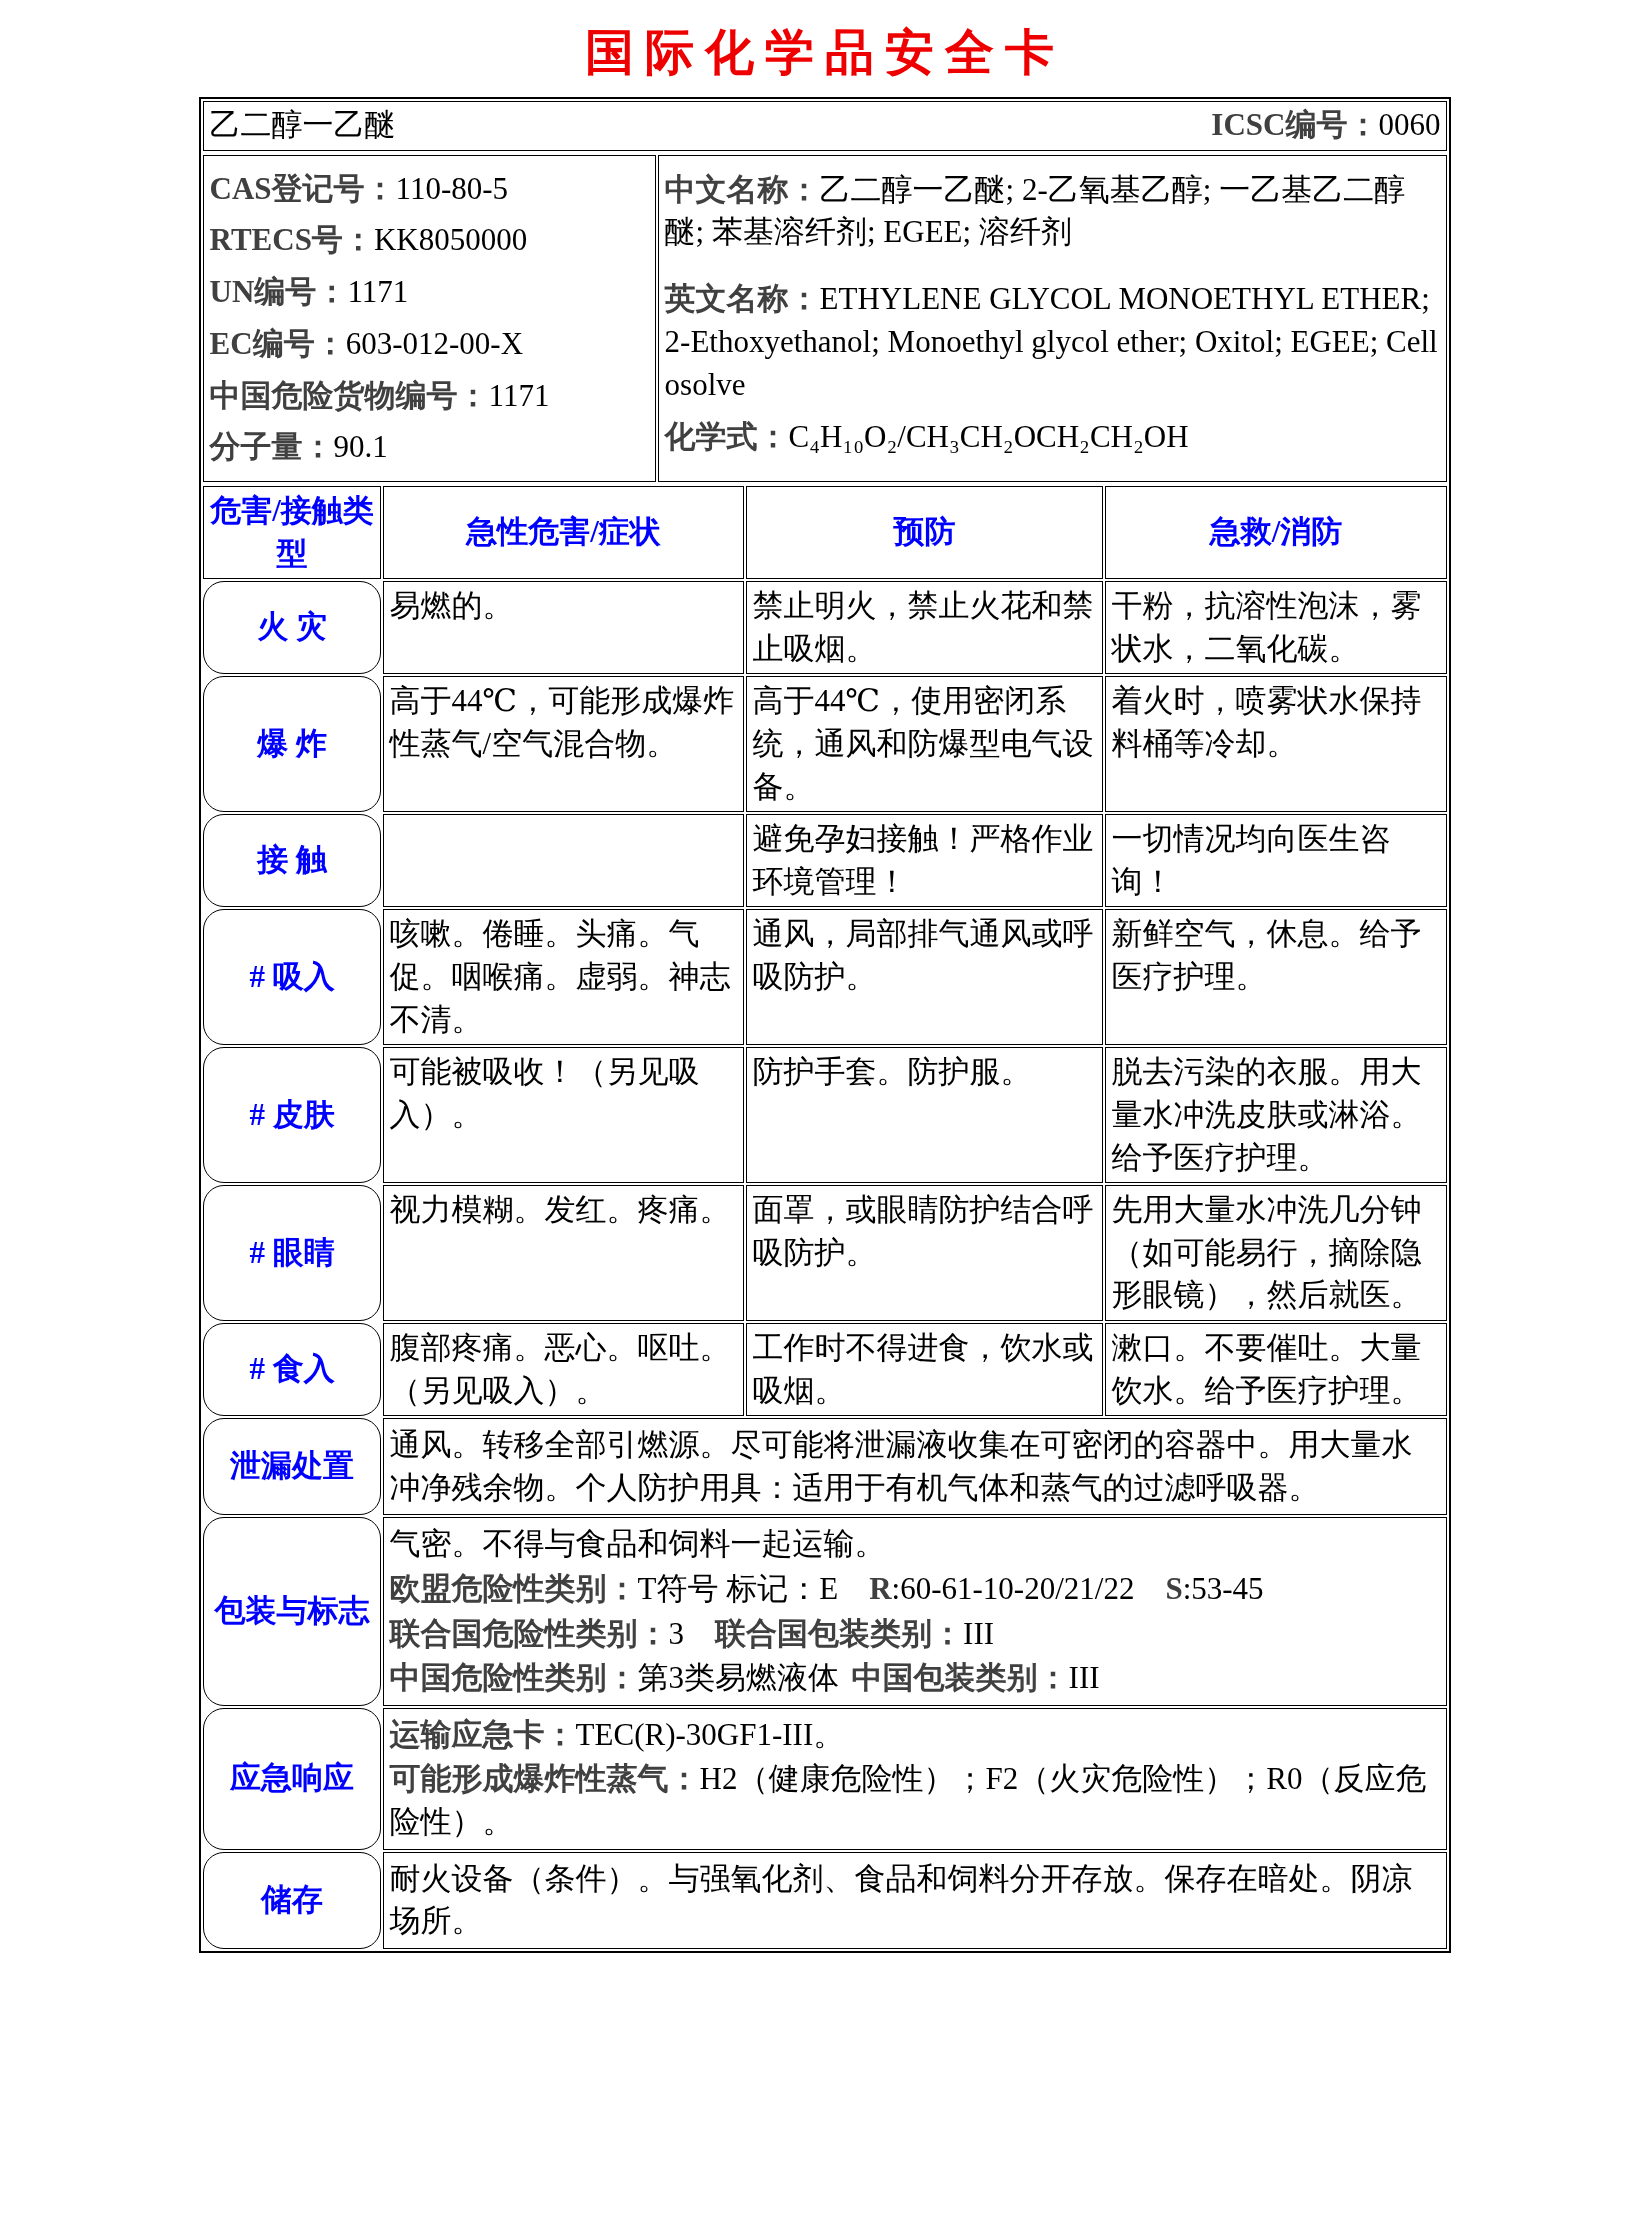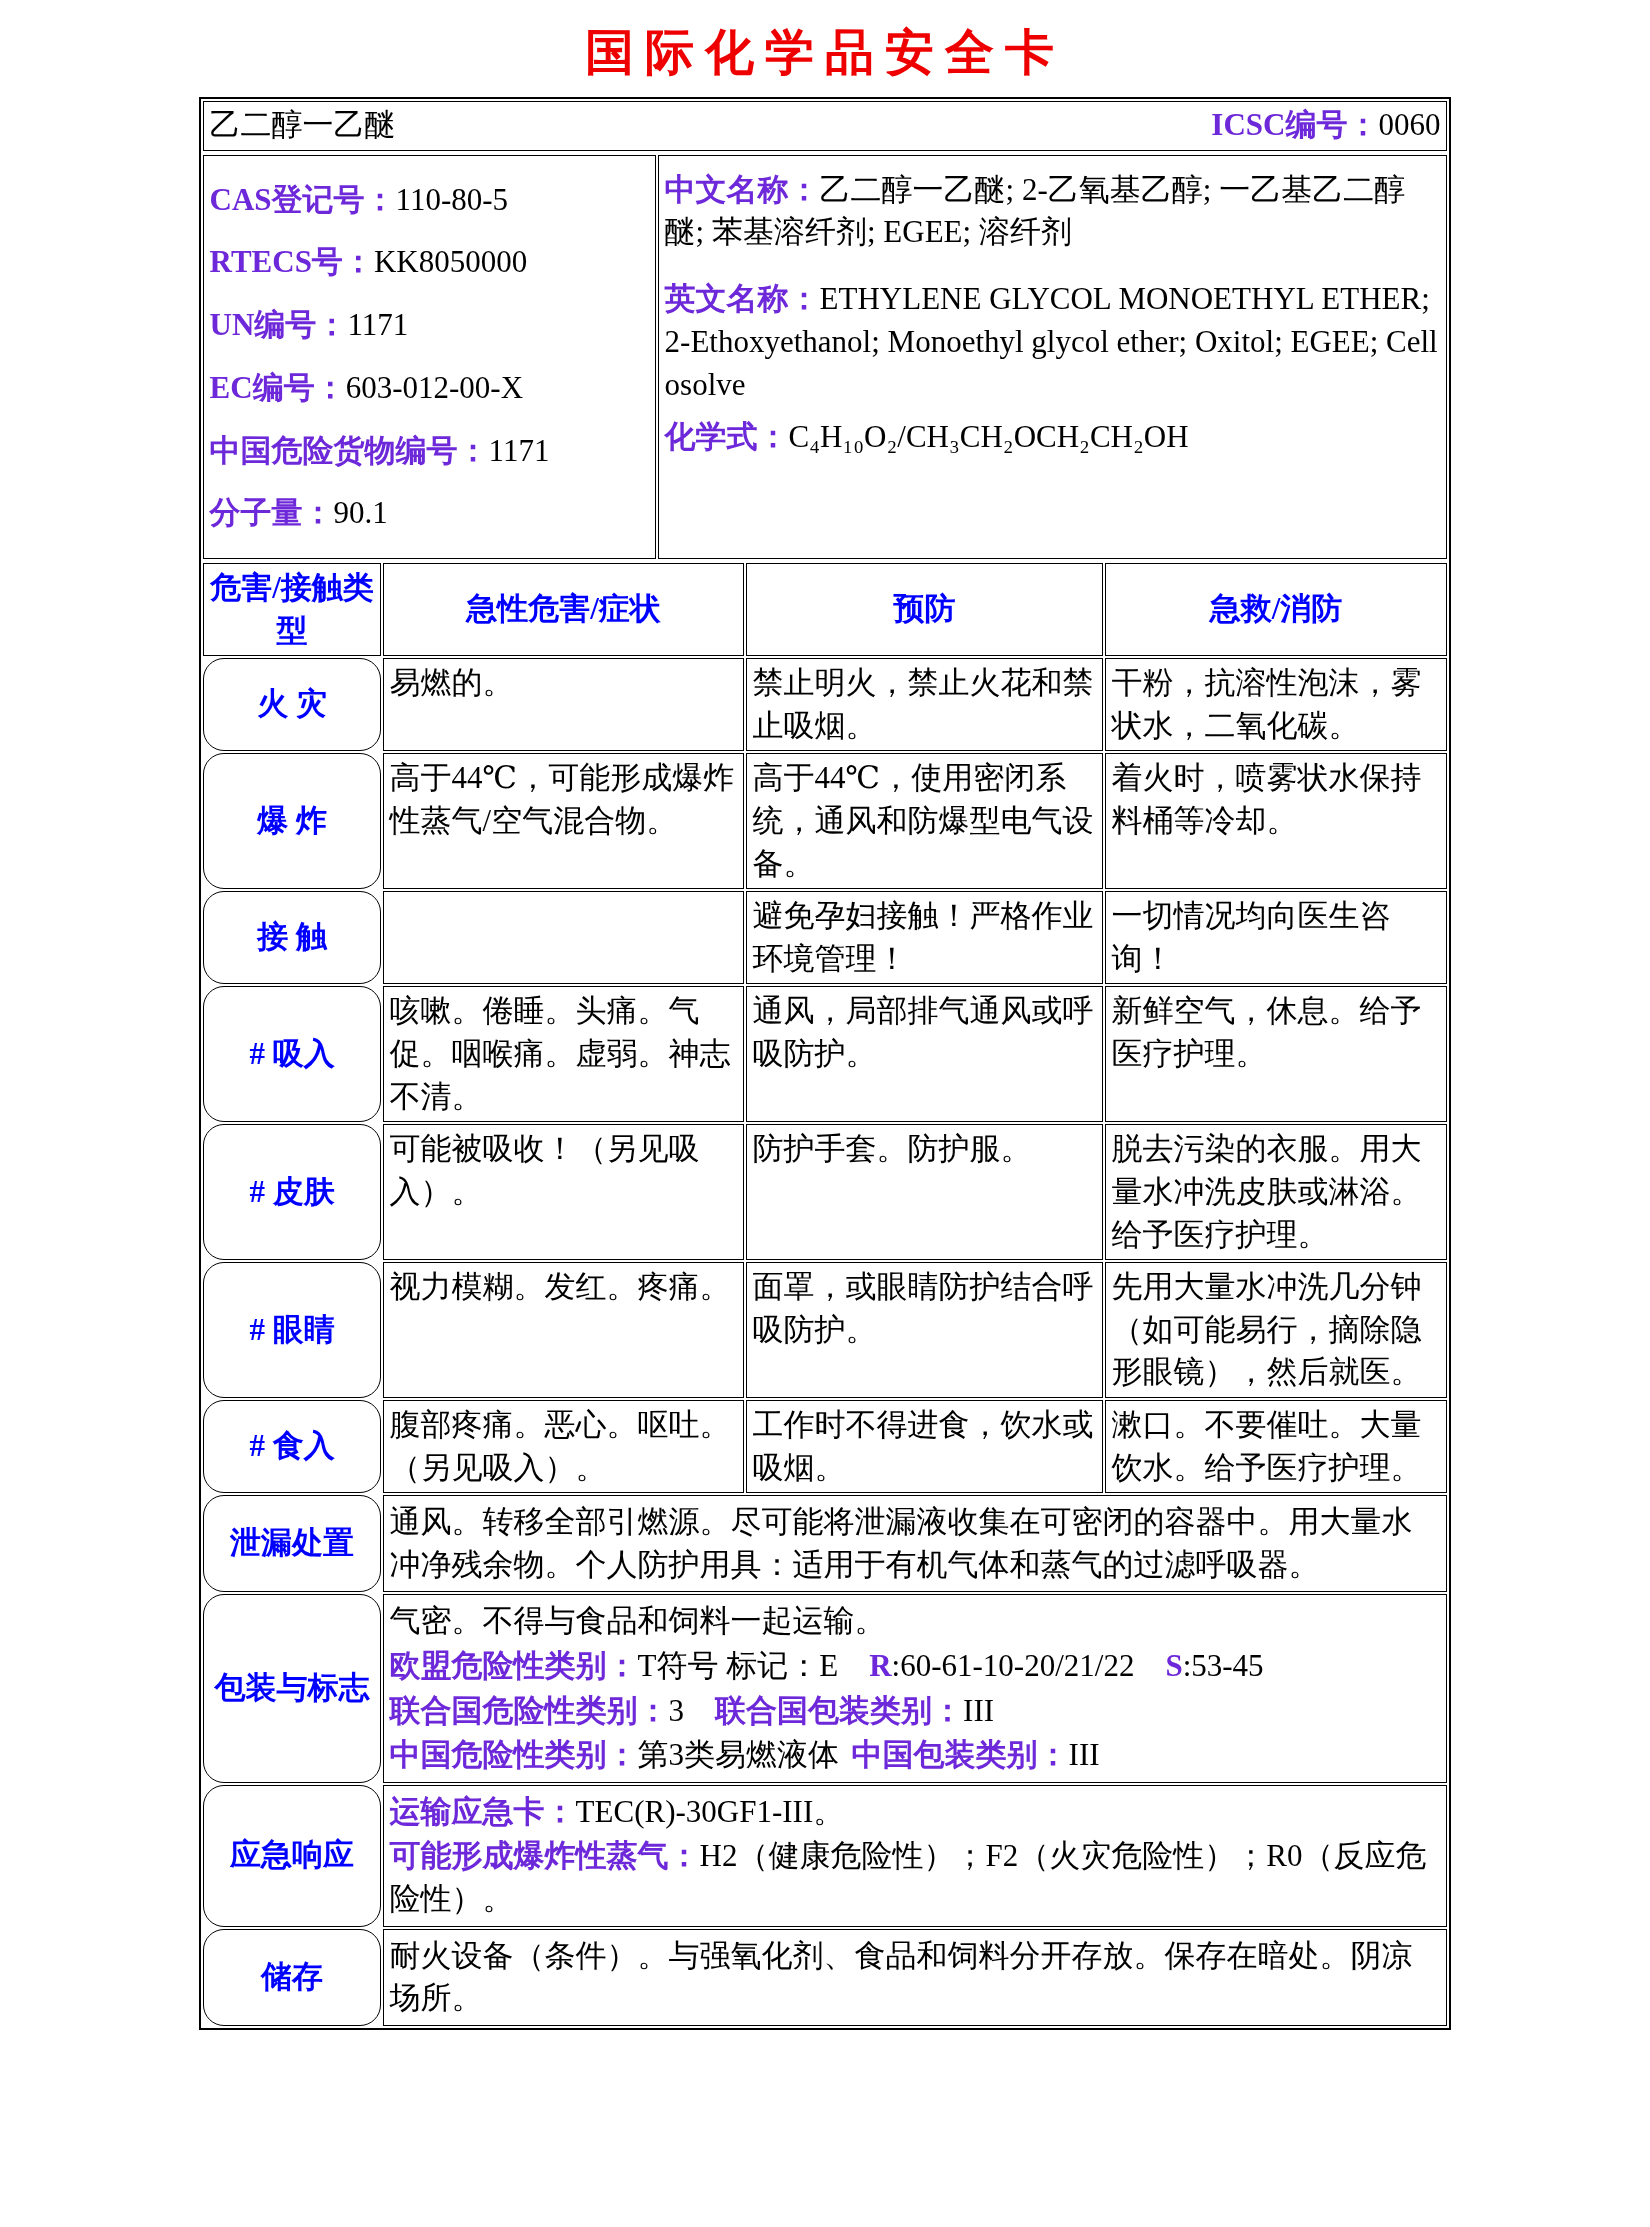--- a/index.html
+++ b/index.html
@@ -34,35 +34,35 @@
   td {
     border: 1.4px solid #000;
     box-sizing: border-box;
     padding: 2.8px 5.6px;
     font-size: 31px;
     line-height: 1.38;
     vertical-align: top;
     background: #fff;
     word-break: break-all;
   }
-  .blue { color: #6d28d9; font-weight: bold; }
+  .blue { color: #404040; font-weight: bold; }
   .black { color: #000; font-weight: normal; }
   .head-band { display: flex; justify-content: space-between; align-items: center; }
   .row-label {
     color: #0000ff; font-weight: bold;
     text-align: center; vertical-align: middle;
     padding: 2.8px 1.4px;
     border-radius: 21px;
   }
   .hdr-cell {
     color: #0000ff; font-weight: bold;
     text-align: center; vertical-align: middle;
     height: 84px;
   }
-  .id-line { margin: 20px 0; }
+  .id-line { margin: 9px 0; }
   .names-cell p { margin: 10px 0; }
   .names-cell .gap-before { margin-top: 24px; }
   .sec p { margin: 2px 0; }
   .gap2 { display: inline-block; width: 31px; }
   .gap1 { display: inline-block; width: 12.5px; }
 </style>
 </head>
 <body>
 
 <div class="page">

